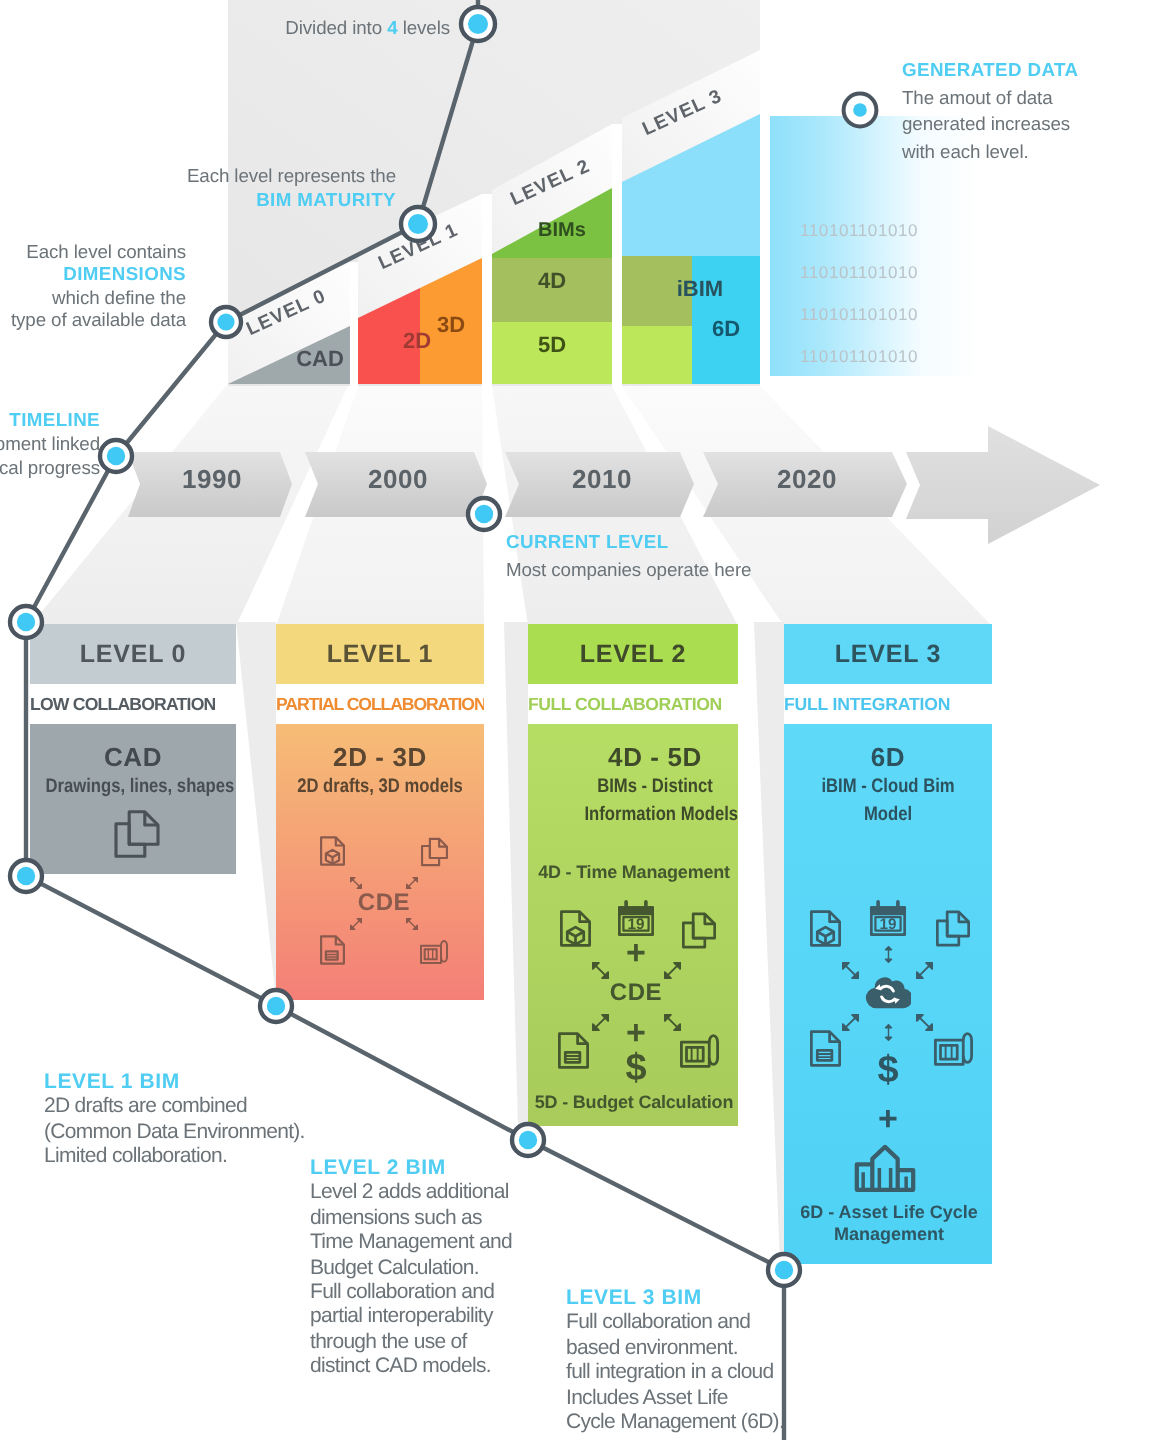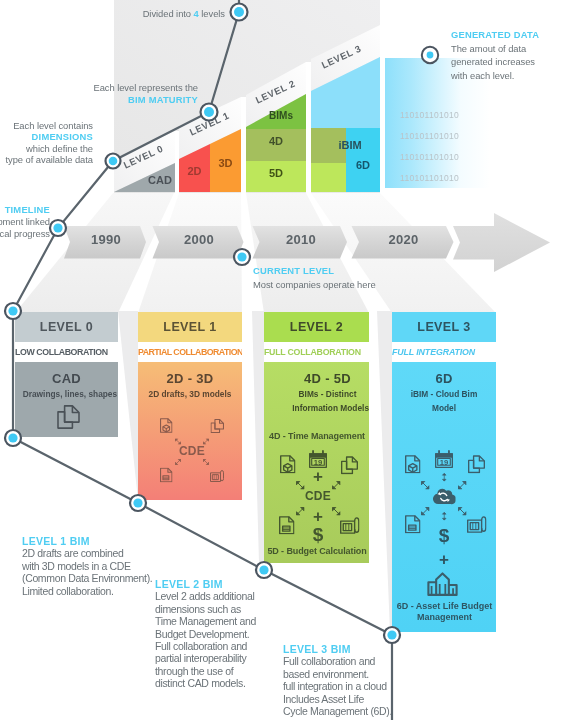--- a/index.html
+++ b/index.html
@@ -241,21 +241,21 @@
       <div class="accent cobold">CURRENT LEVEL</div>
       <div>Most companies operate here</div>
     </div>
 
     <div class="plab" style="left:124px;top:160px;">LEVEL 0</div>
     <div class="plab" style="left:190px;top:127px;">LEVEL 1</div>
     <div class="plab" style="left:256px;top:95px;">LEVEL 2</div>
     <div class="plab" style="left:322px;top:60px;">LEVEL 3</div>
 
     <div class="pblk" style="left:140px;top:174px;width:40px;color:#4b5157;">CAD</div>
-    <div class="pblk" style="left:179px;top:165px;width:31px;color:#a03a32;">2D</div>
+    <div class="pblk" style="left:193px;top:165px;width:31px;color:#a03a32;">2D</div>
     <div class="pblk" style="left:210px;top:157px;width:31px;color:#8a4a12;">3D</div>
     <div class="pblk" style="left:256px;top:110px;width:50px;font-size:10px;color:#2f4f1f;">BIMs</div>
     <div class="pblk" style="left:246px;top:135px;width:60px;color:#41512a;">4D</div>
     <div class="pblk" style="left:246px;top:167px;width:60px;color:#3f5215;">5D</div>
     <div class="pblk" style="left:320px;top:95px;width:60px;font-size:11px;color:#28525e;margin-top:44px;">iBIM</div>
     <div class="pblk" style="left:346px;top:159px;width:34px;color:#15576c;">6D</div>
 
     <div class="abs" style="left:400px;top:110px;">
       <div class="bin">110101101010</div>
       <div class="bin">110101101010</div>
@@ -292,56 +292,55 @@
       <div class="ccollab" style="letter-spacing:-0.25px;color:#a0cf57;">FULL COLLABORATION</div>
       <div class="cbody" style="background:linear-gradient(#b6dd64,#a8cb5b);padding-left:22px;">
         <div class="cdim" style="color:#3e4a29;">4D - 5D</div>
         <div class="cdesc" style="color:#3e4a29;">BIMs - Distinct</div>
         <div class="cdesc" style="color:#3e4a29;">Information Models</div>
       </div>
     </div>
 
     <div class="card" style="left:392px;top:312px;width:104px;height:320px;">
       <div class="chead" style="background:#5fd7f7;color:#2e5460;">LEVEL 3</div>
-      <div class="ccollab" style="letter-spacing:-0.1px;color:#4cc6ef;font-style:italic;">FULL INTEGRATION</div>
+      <div class="ccollab" style="letter-spacing:-0.1px;color:#4cc6ef;">FULL INTEGRATION</div>
       <div class="cbody" style="background:linear-gradient(#5fd9f8,#4fd2f5);">
         <div class="cdim" style="color:#2c525f;">6D</div>
         <div class="cdesc" style="color:#2c525f;">iBIM - Cloud Bim</div>
         <div class="cdesc" style="color:#2c525f;">Model</div>
       </div>
     </div>
 
     <div class="ctr" style="left:142px;top:445px;width:100px;font-size:12px;font-weight:bold;color:#8a5a4c;letter-spacing:0.3px;">CDE</div>
 
     <div class="ctr" style="left:265px;top:432px;width:104px;font-size:9px;font-weight:bold;color:#44572e;letter-spacing:-0.1px;">4D - Time Management</div>
     <div class="ctr" style="left:268px;top:468px;width:100px;font-size:17px;font-weight:bold;color:#44572e;">+</div>
     <div class="ctr" style="left:268px;top:490px;width:100px;font-size:12px;font-weight:bold;color:#44572e;letter-spacing:0.3px;">CDE</div>
     <div class="ctr" style="left:268px;top:508px;width:100px;font-size:17px;font-weight:bold;color:#44572e;">+</div>
     <div class="ctr" style="left:268px;top:525px;width:100px;font-size:19px;font-weight:bold;color:#44572e;">$</div>
     <div class="ctr" style="left:265px;top:547px;width:104px;font-size:9px;font-weight:bold;color:#44572e;letter-spacing:-0.1px;">5D - Budget Calculation</div>
 
     <div class="ctr" style="left:394px;top:526px;width:100px;font-size:19px;font-weight:bold;color:#2e5663;">$</div>
     <div class="ctr" style="left:394px;top:551px;width:100px;font-size:17px;font-weight:bold;color:#2e5663;">+</div>
-    <div class="ctr" style="left:393px;top:602px;width:103px;font-size:9px;font-weight:bold;color:#2e5663;">6D - Asset Life Budget</div>
+    <div class="ctr" style="left:393px;top:602px;width:103px;font-size:9px;font-weight:bold;color:#2e5663;">6D - Asset Life Cycle</div>
     <div class="ctr" style="left:393px;top:613px;width:103px;font-size:9px;font-weight:bold;color:#2e5663;">Management</div>
 
     <div class="note" style="left:22px;top:535px;width:175px;">
       <div class="accent notetitle">LEVEL 1 BIM</div>
       <div>2D drafts are combined</div>
-      <div>with 3D models in a CDE</div>
       <div>(Common Data Environment).</div>
       <div>Limited collaboration.</div>
     </div>
 
     <div class="note" style="left:155px;top:578px;width:175px;">
       <div class="accent notetitle">LEVEL 2 BIM</div>
       <div>Level 2 adds additional</div>
       <div>dimensions such as</div>
       <div>Time Management and</div>
-      <div>Budget Development.</div>
+      <div>Budget Calculation.</div>
       <div>Full collaboration and</div>
       <div>partial interoperability</div>
       <div>through the use of</div>
       <div>distinct CAD models.</div>
     </div>
 
     <div class="note" style="left:283px;top:643px;width:175px;">
       <div class="accent notetitle">LEVEL 3 BIM</div>
       <div>Full collaboration and</div>
       <div>based environment.</div>

